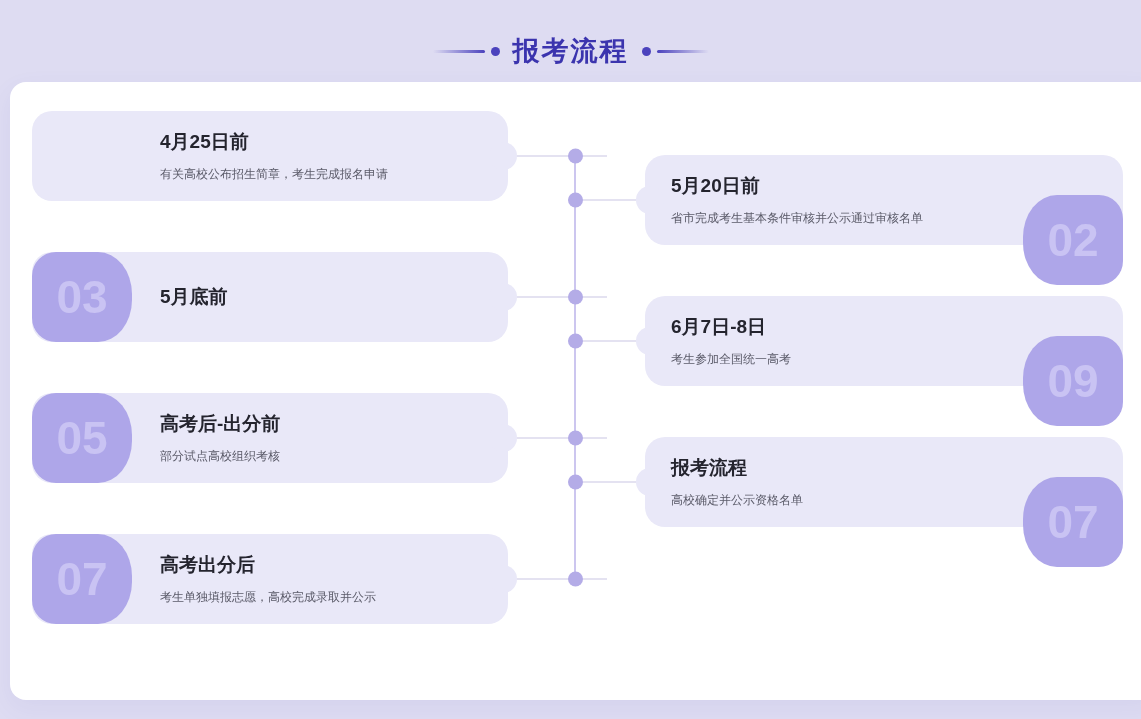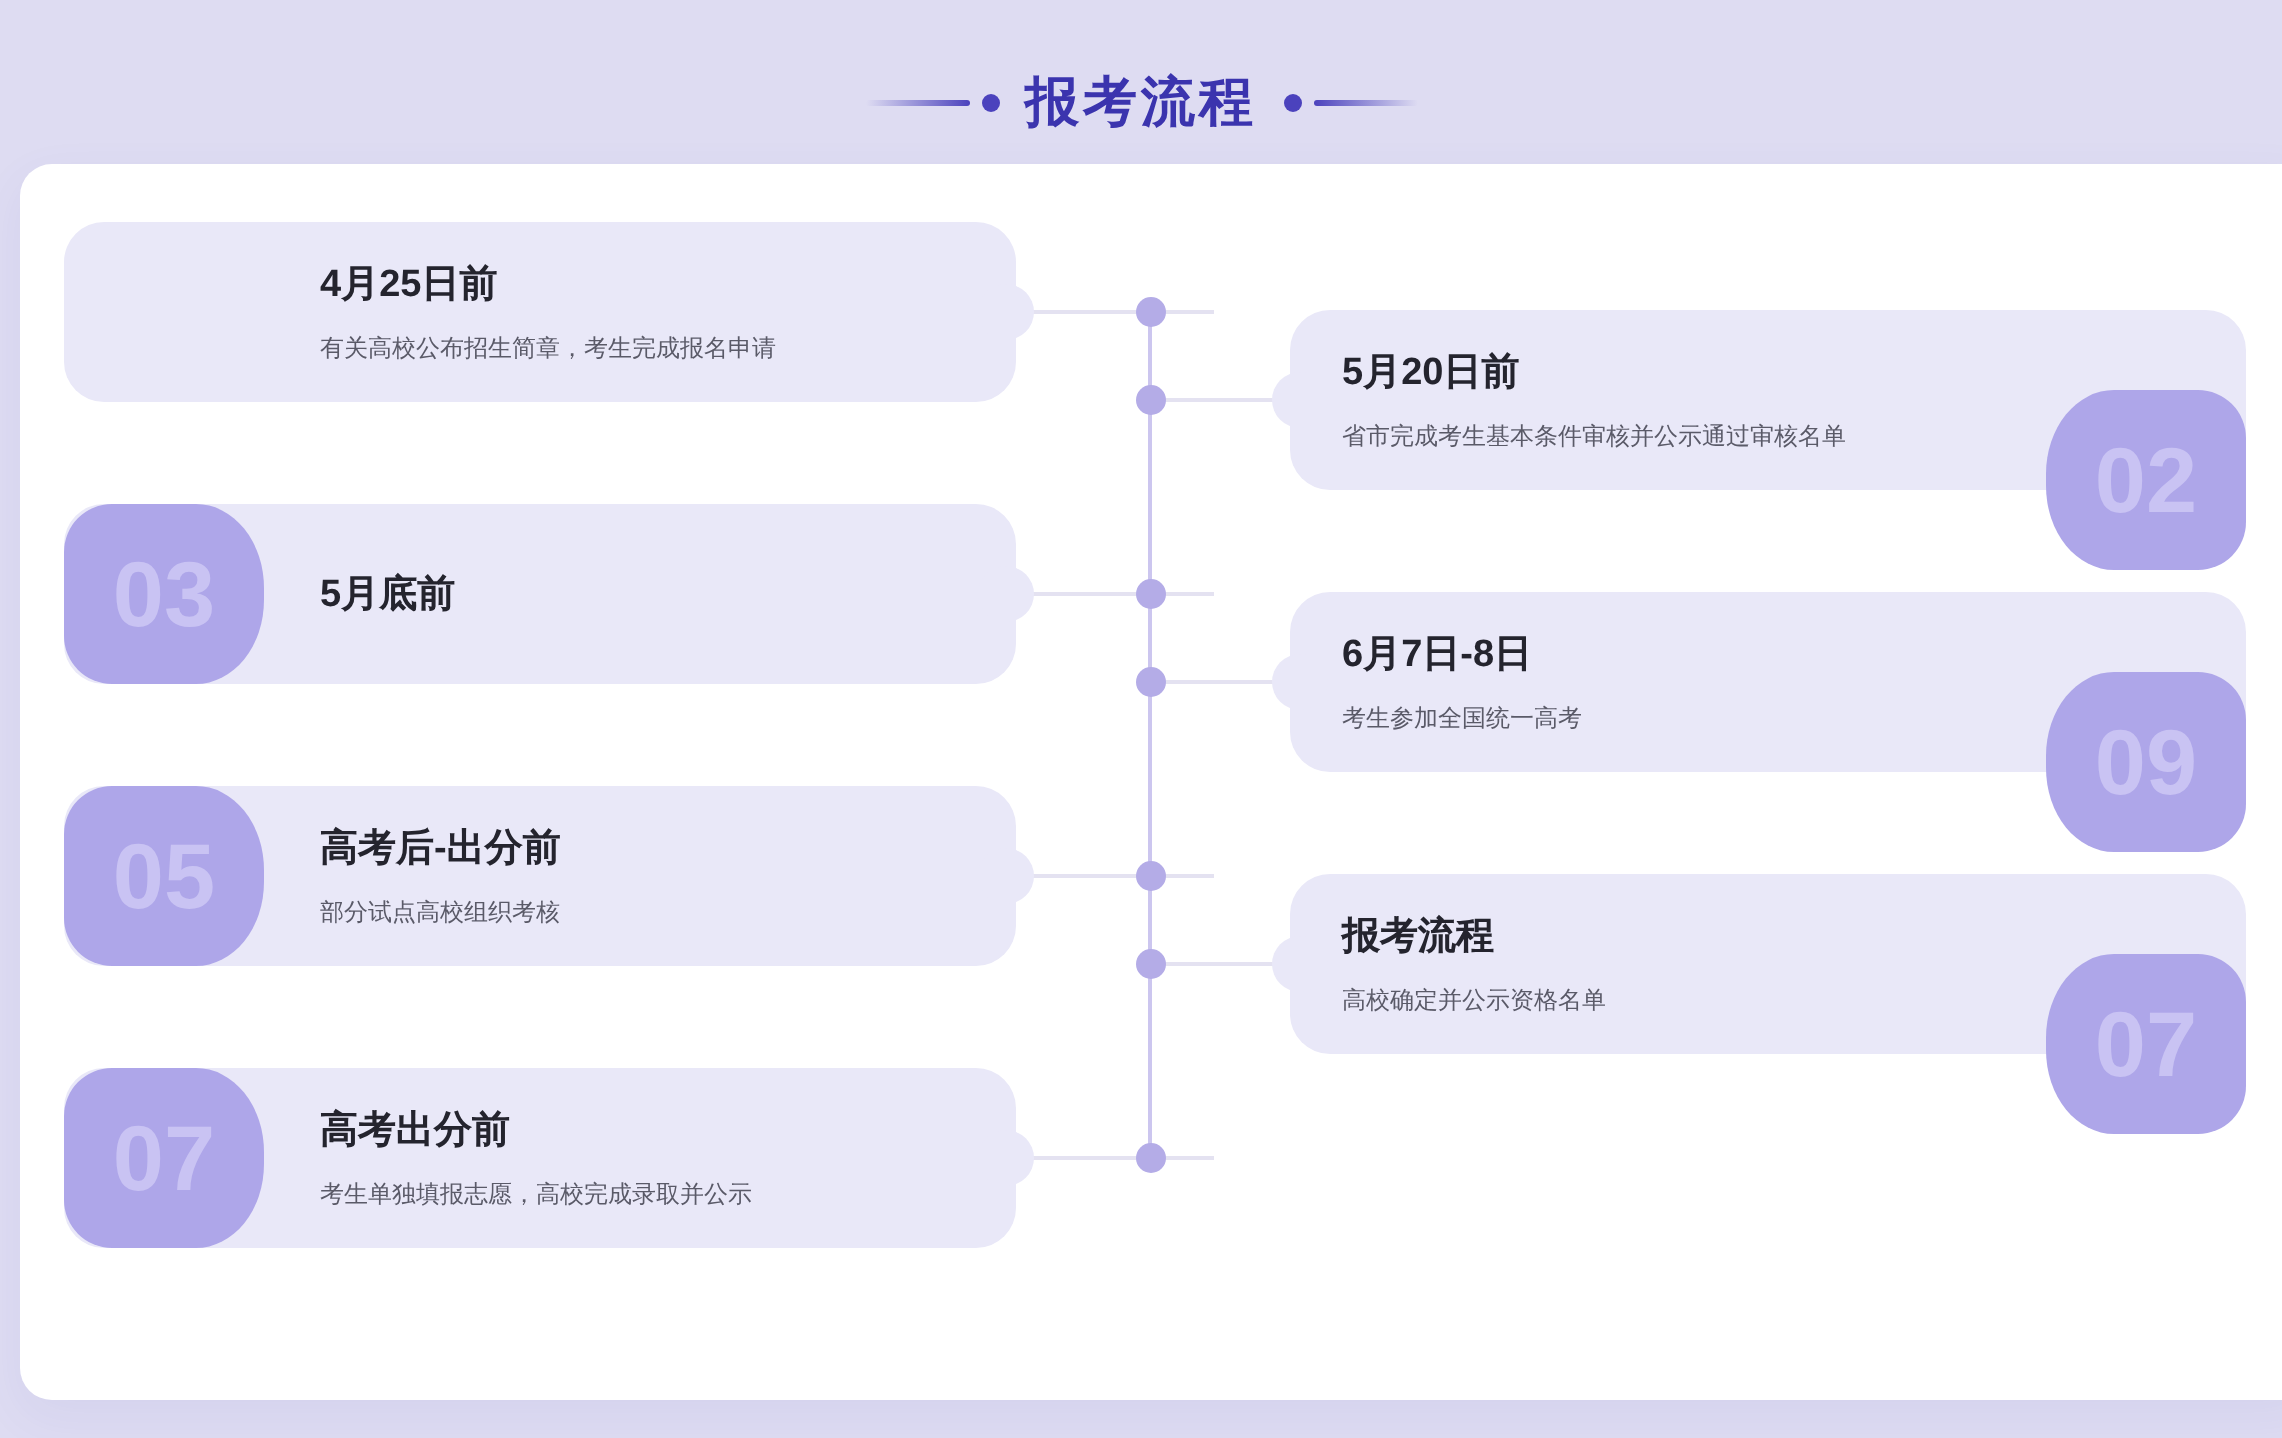--- a/index.html
+++ b/index.html
@@ -205,20 +205,20 @@
     </div>
   </div>
       <div class="step left" style="top: 534px; left: 32px; width: 476px;">
     <div class="connector"></div>
     <div class="dot"></div>
     <div class="card">
       <div class="badge">
         <span class="num">07</span>
       </div>
       <div class="texts">
-        <div class="card-title">高考出分前</div>
+        <div class="card-title">高考出分后</div>
         <div class="card-desc">考生单独填报志愿，高校完成录取并公示</div>
       </div>
     </div>
   </div>
     </div>
 
 </div>
 
 </body></html>

